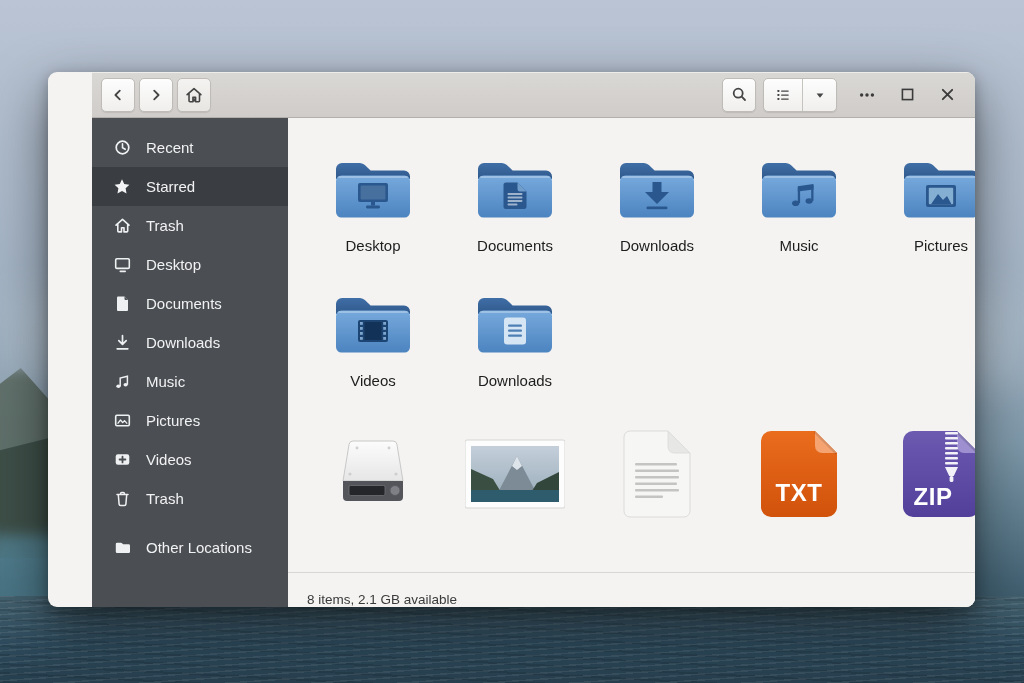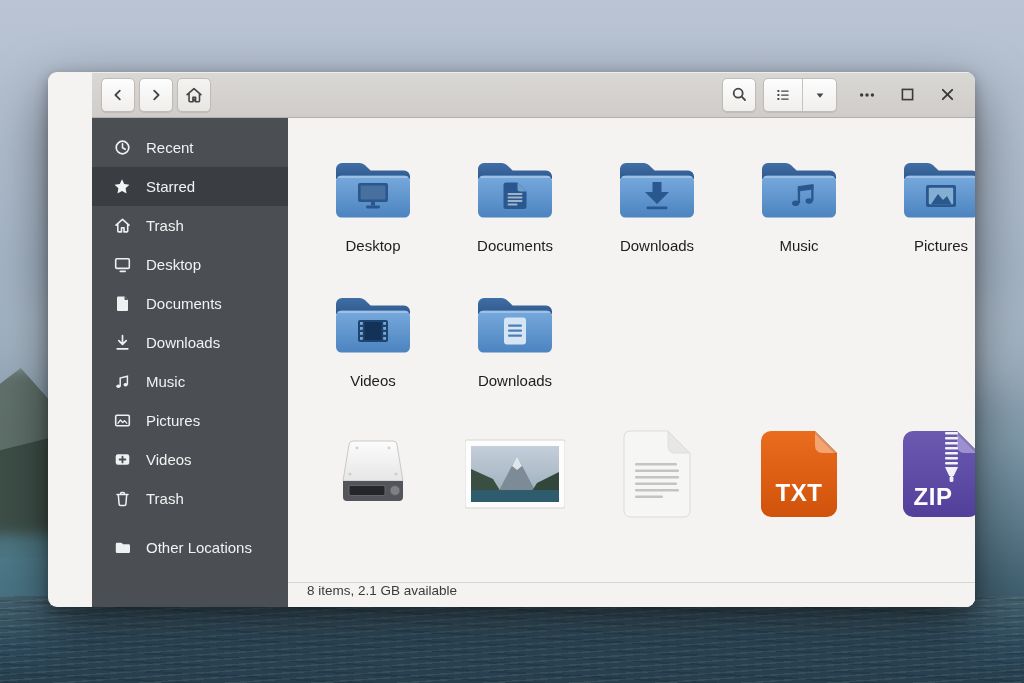--- a/index.html
+++ b/index.html
@@ -61,22 +61,22 @@
   
   .content { flex:1; position:relative; background:#f4f3f2; }
   .grid { position:absolute; left:14px; top:34px; display:grid;
     grid-template-columns:repeat(5,142px); grid-template-rows:135px 143px auto; }
   .cell { display:flex; flex-direction:column; align-items:center; cursor:pointer; }
   .cell .icon-slot { height:72px; display:flex; align-items:flex-end; justify-content:center; }
   .cell .icon-slot-lg { height:88px; display:flex; align-items:center; justify-content:center; }
   .cell .name { margin-top:13px; font-size:15px; color:#1d1d1d; }
   .badge-text { font-family:"Liberation Sans",sans-serif; font-weight:700; letter-spacing:.5px; }
 
-  .statusbar { position:absolute; left:0; right:0; bottom:0; height:25px; border-top:1px solid #d8d6d3;
-    display:flex; align-items:flex-start; padding-left:19px; font-size:13.5px; color:#3a3a3a; background:#f4f3f2; }
+  .statusbar { position:absolute; left:0; right:0; bottom:0; height:35px; border-top:1px solid #d8d6d3;
+    display:flex; align-items:flex-end; padding-left:19px; font-size:13.5px; color:#3a3a3a; background:#f4f3f2; }
 </style>
 </head>
 <body>
 
 <svg width="0" height="0" style="position:absolute">
   <defs>
     <linearGradient id="fldFront" x1="0" y1="0" x2="0" y2="1">
       <stop offset="0" stop-color="#77a9dc"></stop>
         <stop offset="1" stop-color="#4c84c0"></stop>
     </linearGradient>

